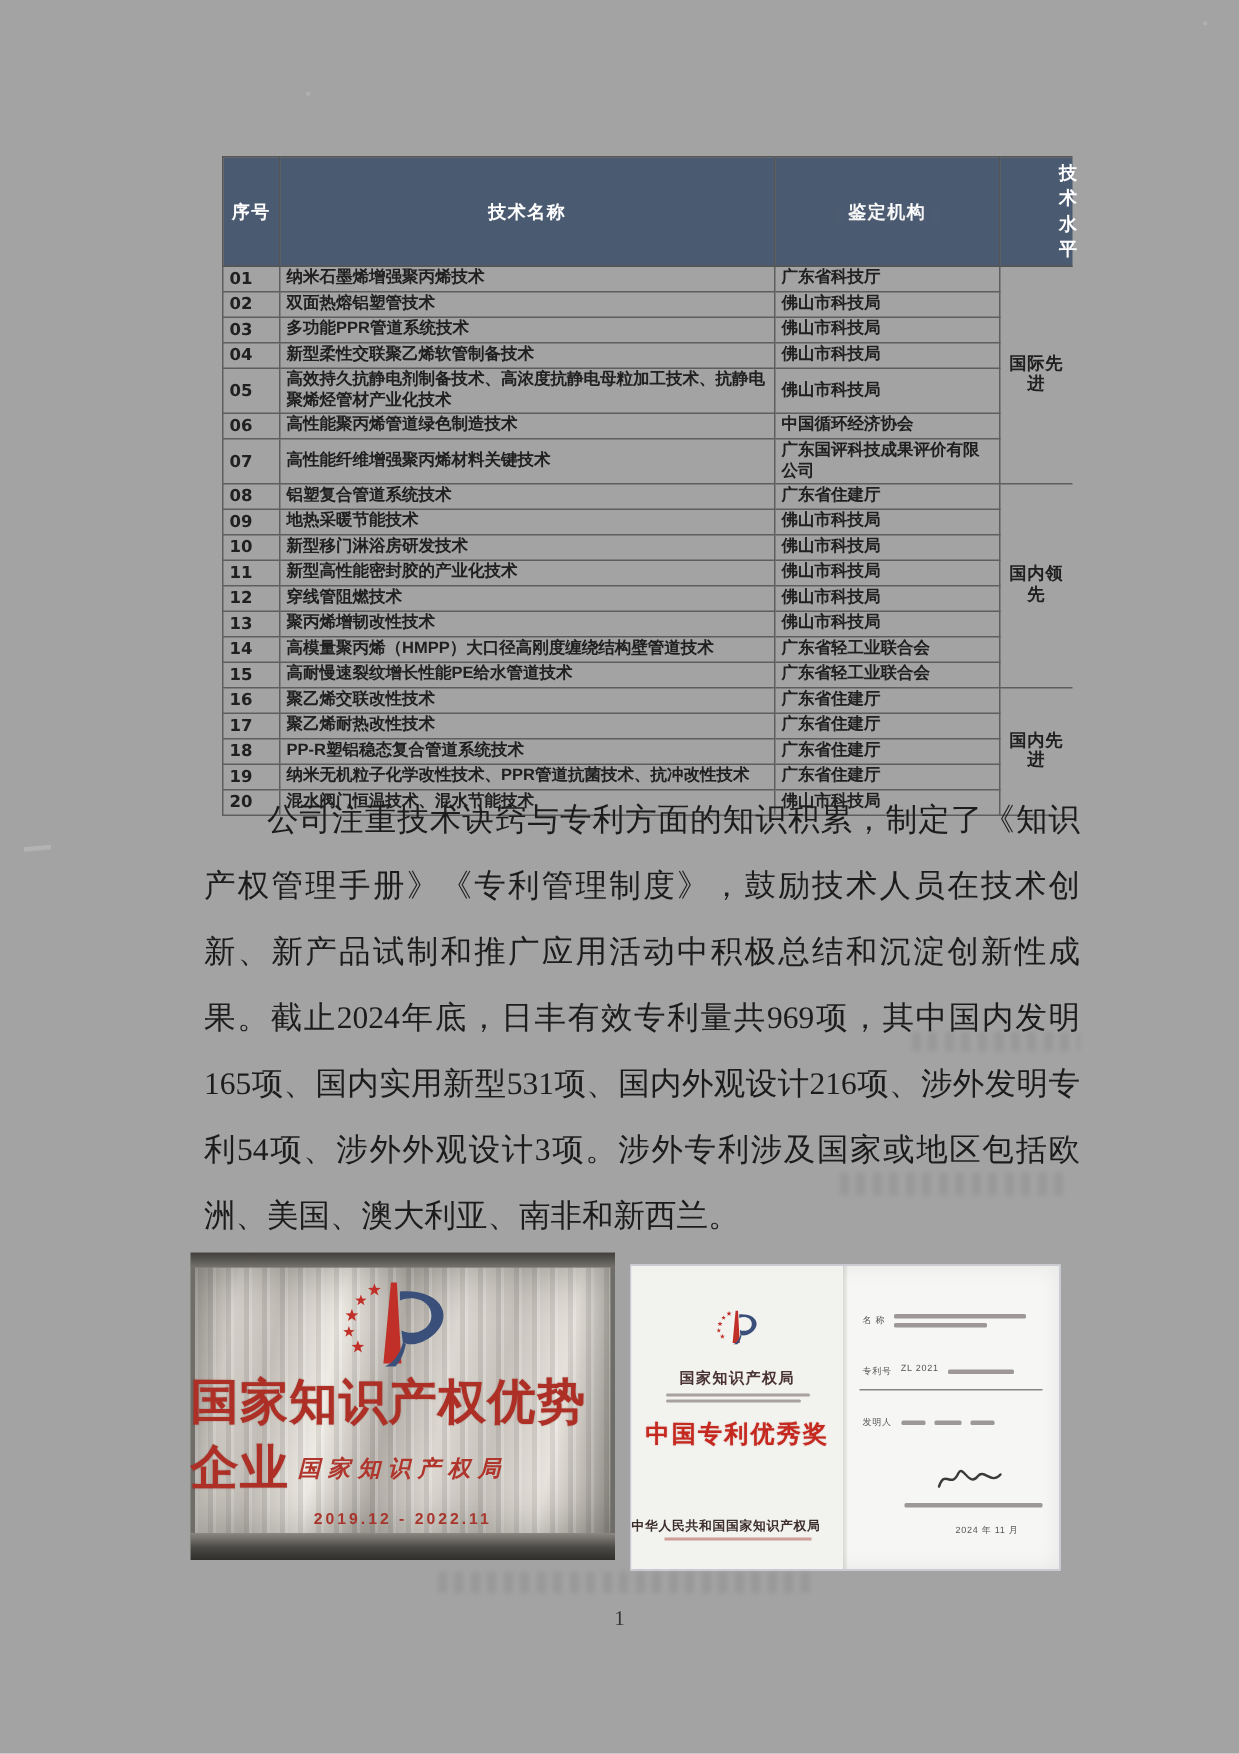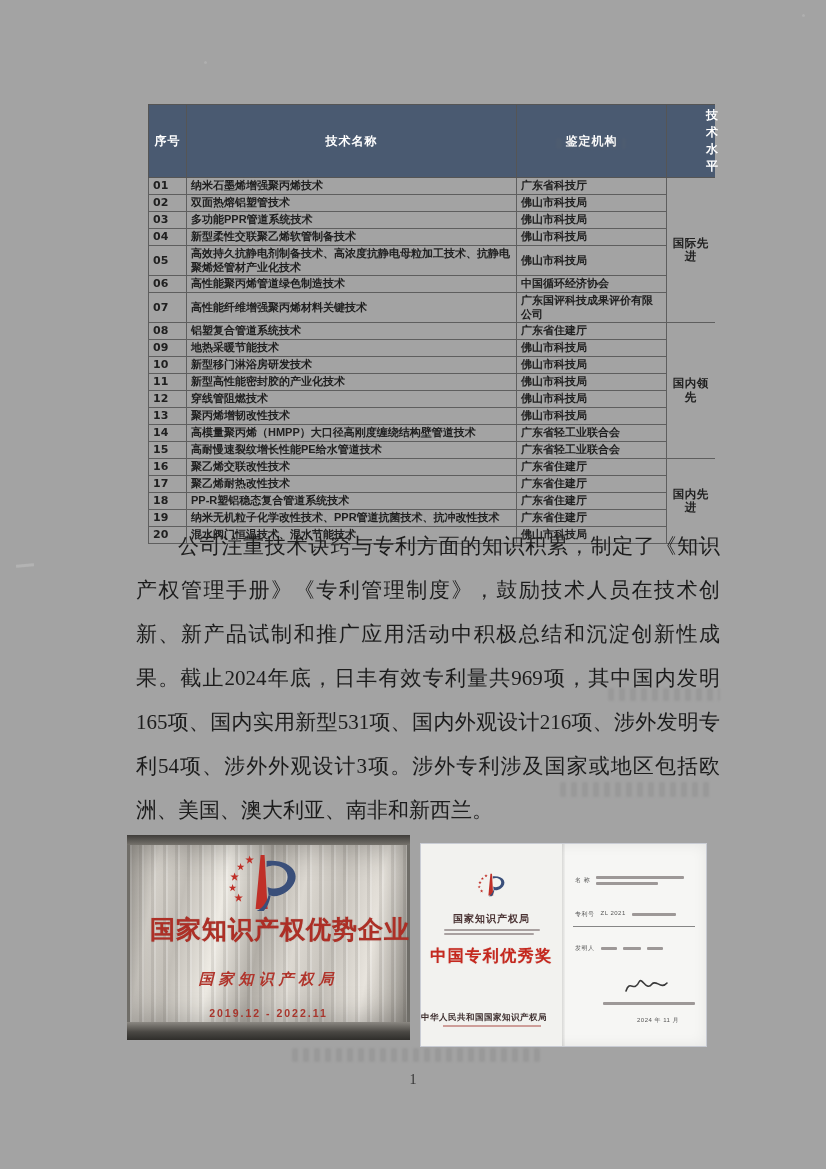--- a/index.html
+++ b/index.html
@@ -26,22 +26,22 @@
   .photo-plaque{position:absolute;left:127px;top:835px;width:283px;height:205px;background:#6f6d68;overflow:hidden;}
   .plaque-face{position:absolute;left:3px;top:10px;right:3px;bottom:18px;
      background:
        repeating-linear-gradient(90deg,rgba(255,255,255,.20) 0 2px,rgba(0,0,0,0) 2px 9px,rgba(60,55,50,.10) 9px 12px),
        linear-gradient(100deg,#aaa69f 0%,#d7d3cc 10%,#c2beb7 20%,#eeebe4 33%,#b1ada6 47%,#dcd8d1 59%,#c6c2bb 71%,#e8e4dd 84%,#a39f98 100%);
      box-shadow:inset 0 0 34px rgba(0,0,0,.30);}
   .plaque-top-band{position:absolute;left:0;top:0;width:100%;height:10px;background:linear-gradient(#3f3d3a,#75726c);}
   .plaque-bottom-band{position:absolute;left:0;bottom:0;width:100%;height:18px;
      background:linear-gradient(#8b8882,#4a4844 55%,#2f2e2b);}
   .plaque-logo{position:absolute;left:50%;top:18px;transform:translateX(-54%);}
-  .plaque-title{position:absolute;left:0;top:78px;width:100%;text-align:right;color:#ad2f26;
-     font-weight:700;font-size:25px;letter-spacing:1px;font-family:"Liberation Sans",sans-serif;
+  .plaque-title{position:absolute;left:0;top:78px;width:100%;text-align:left;color:#ad2f26;
+     font-weight:700;font-size:32px;letter-spacing:1px;font-family:"Liberation Sans",sans-serif;
      text-shadow:0 0 1px rgba(120,25,18,.55);}
   .plaque-issuer{position:absolute;left:0;top:135px;width:100%;text-align:center;color:#b0352c;
      font-family:"Liberation Serif",serif;font-style:italic;font-weight:700;font-size:15px;letter-spacing:5px;}
   .plaque-period{position:absolute;left:0;top:172px;width:100%;text-align:center;color:#a8352c;
      font-size:10.5px;font-weight:700;letter-spacing:2px;}
   
   .photo-cert{position:absolute;left:420px;top:843px;width:285px;height:202px;background:#f6f6f4;
      border:1px solid #c9ccd4;box-shadow:inset 0 0 14px rgba(0,0,0,.07);}
   .cert-gutter{position:absolute;left:141px;top:0;width:3px;height:100%;
      background:linear-gradient(90deg,rgba(0,0,0,.12),rgba(0,0,0,.03));}

